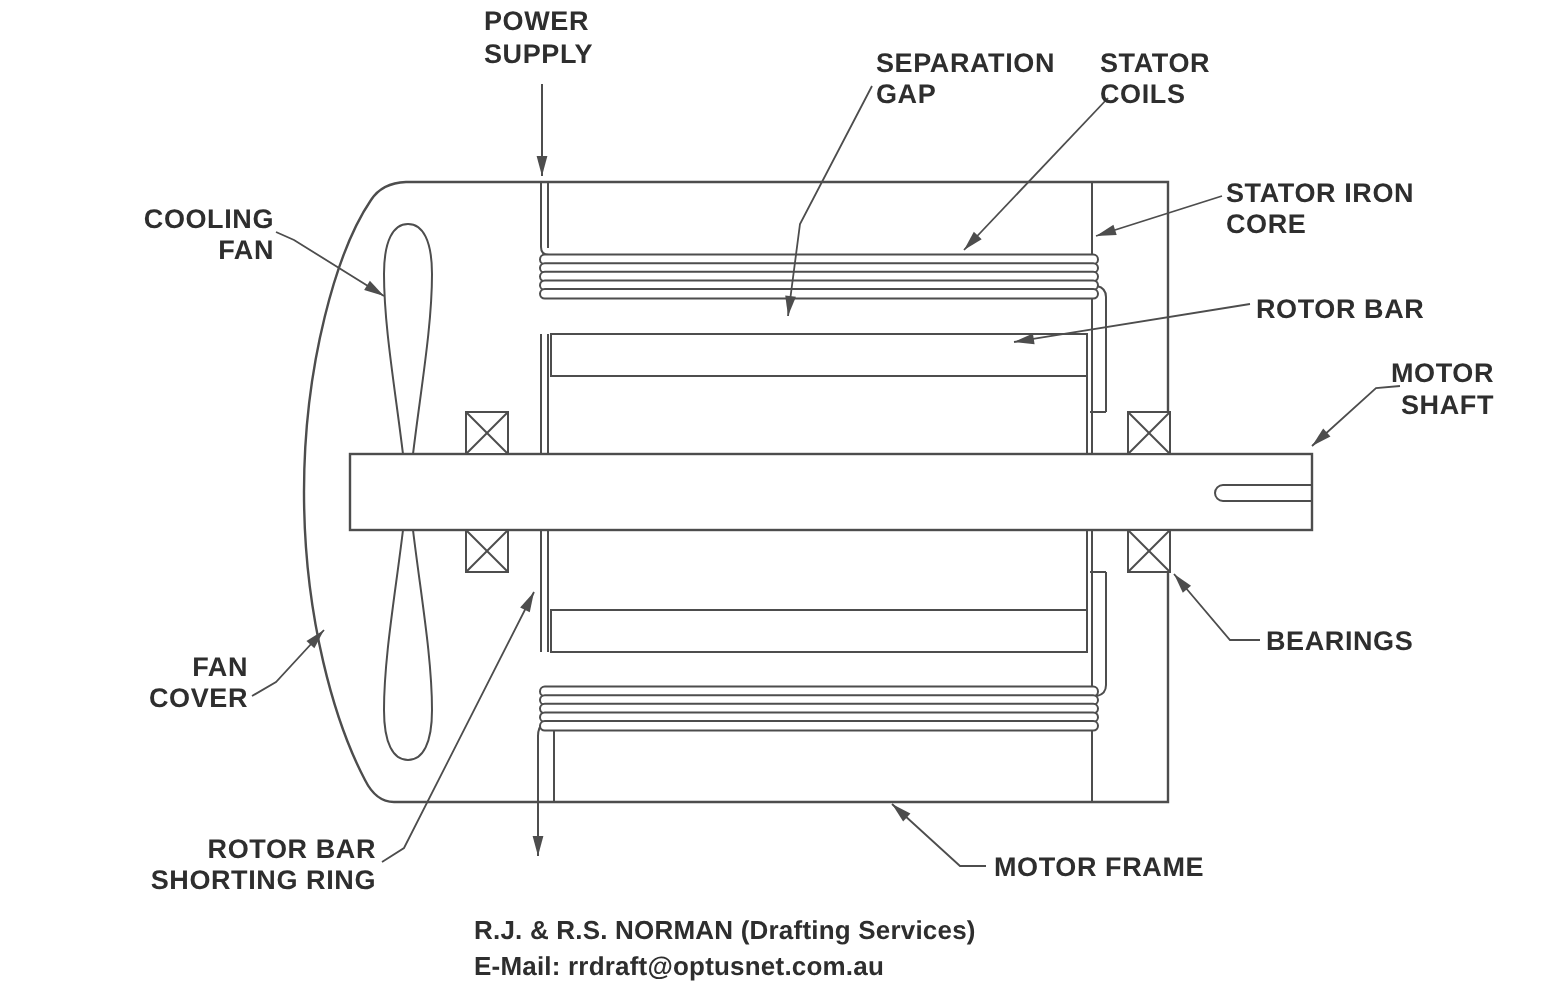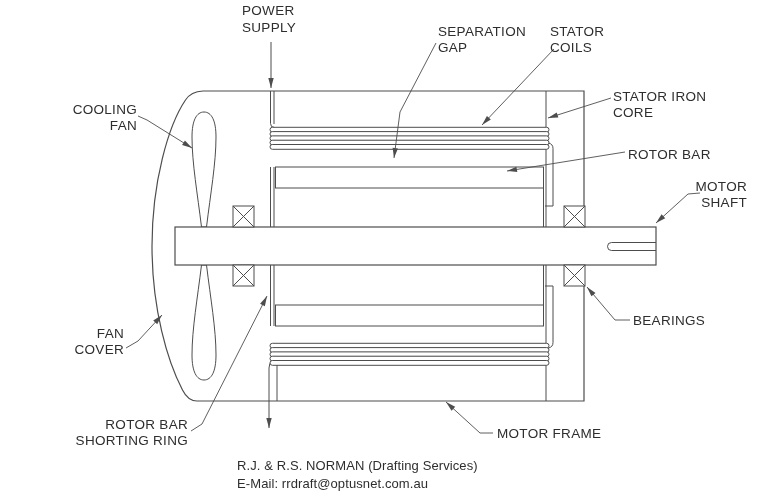--- a/index.html
+++ b/index.html
@@ -2,21 +2,21 @@
 <html style="--line-color: #4d4d4d; --text-color: #2e2e2e; --bg-color: #ffffff;"><head>
 <meta charset="utf-8">
 <style>
   :root{
     --line-color:#4d4d4d;
     --text-color:#2e2e2e;
     --bg-color:#ffffff;
   }
   html,body{margin:0;padding:0;background:var(--bg-color);}
   .stage{position:relative;width:780px;height:498px;background:var(--bg-color);overflow:hidden;
-         font-family:"Liberation Sans",sans-serif;}
+         font-family:"Liberation Sans",sans-serif;font-weight:bold;}
   svg{display:block;}
   .ln{stroke:var(--line-color);fill:none;stroke-width:1;}
   .wf{stroke:var(--line-color);fill:#ffffff;stroke-width:1;}
   .thick{stroke-width:1.2;}
   .ldr{stroke:var(--line-color);fill:none;stroke-width:0.9;}
   .hatchline{stroke:var(--line-color);stroke-width:0.8;}
   .lbl{font-family:"Liberation Sans",sans-serif;font-size:13.5px;letter-spacing:0.3px;
        fill:var(--text-color);}
   .credit{font-family:"Liberation Sans",sans-serif;font-size:13px;letter-spacing:0.1px;
        fill:var(--text-color);}

